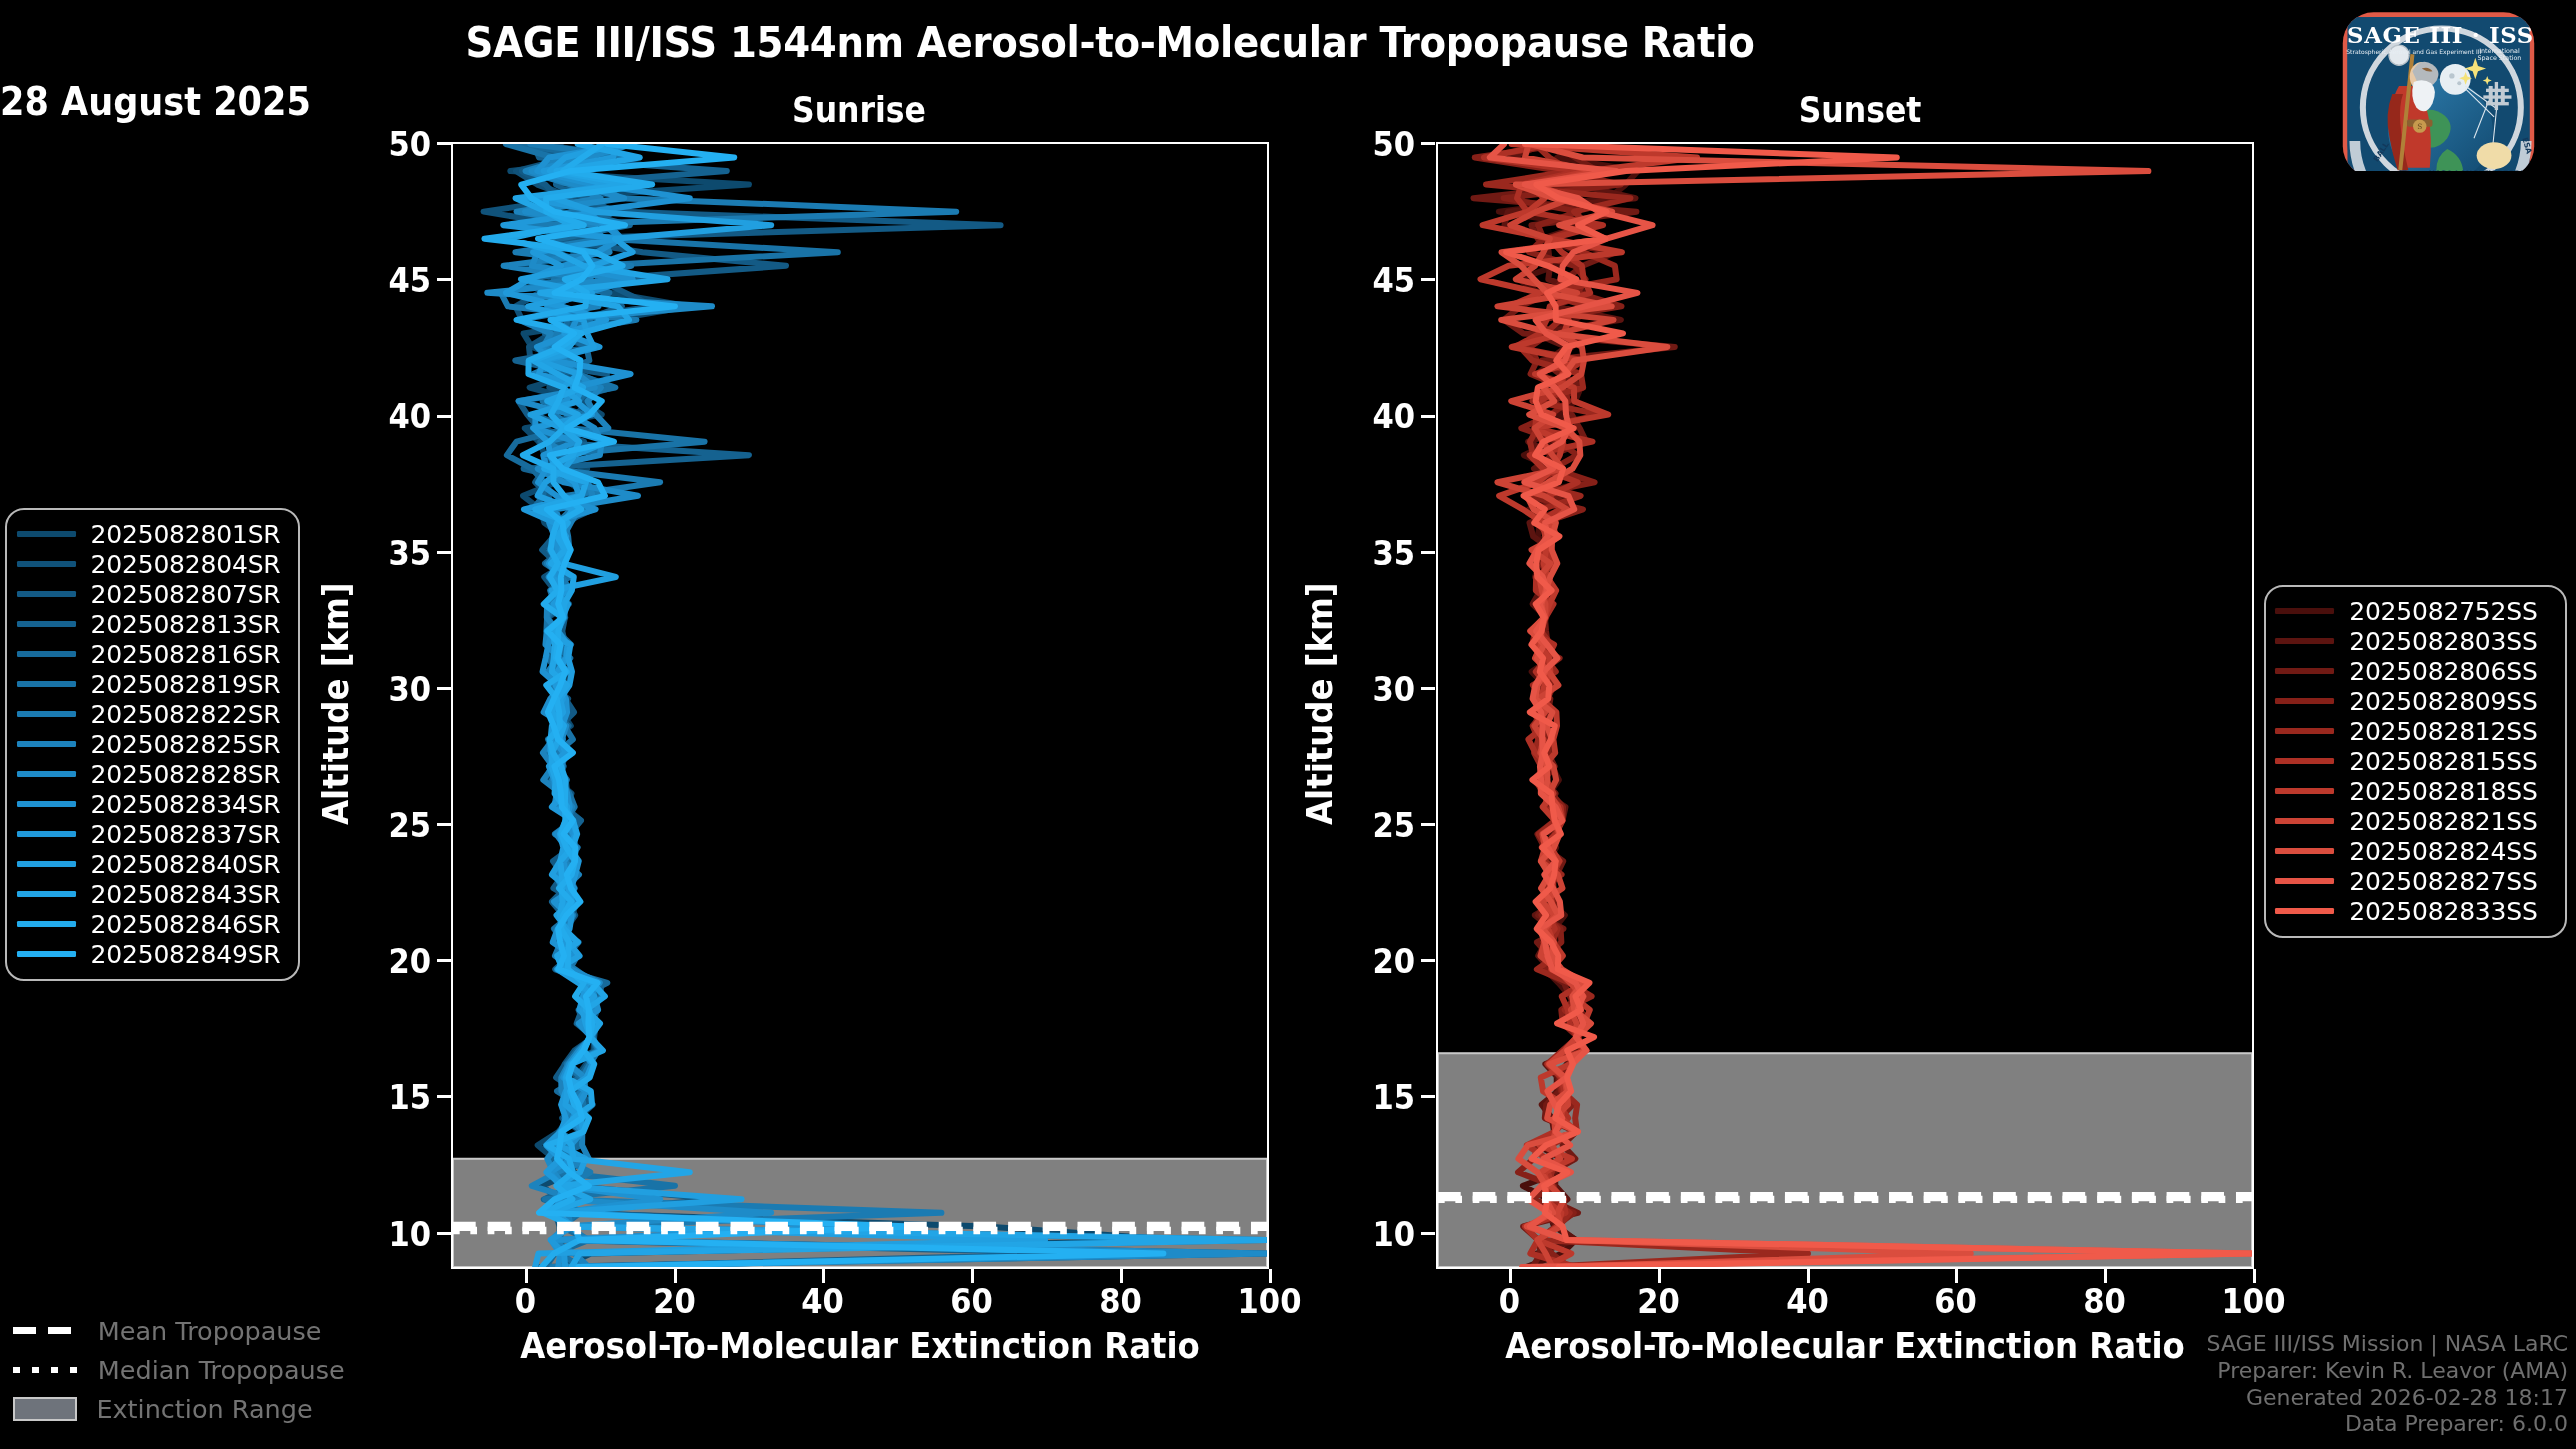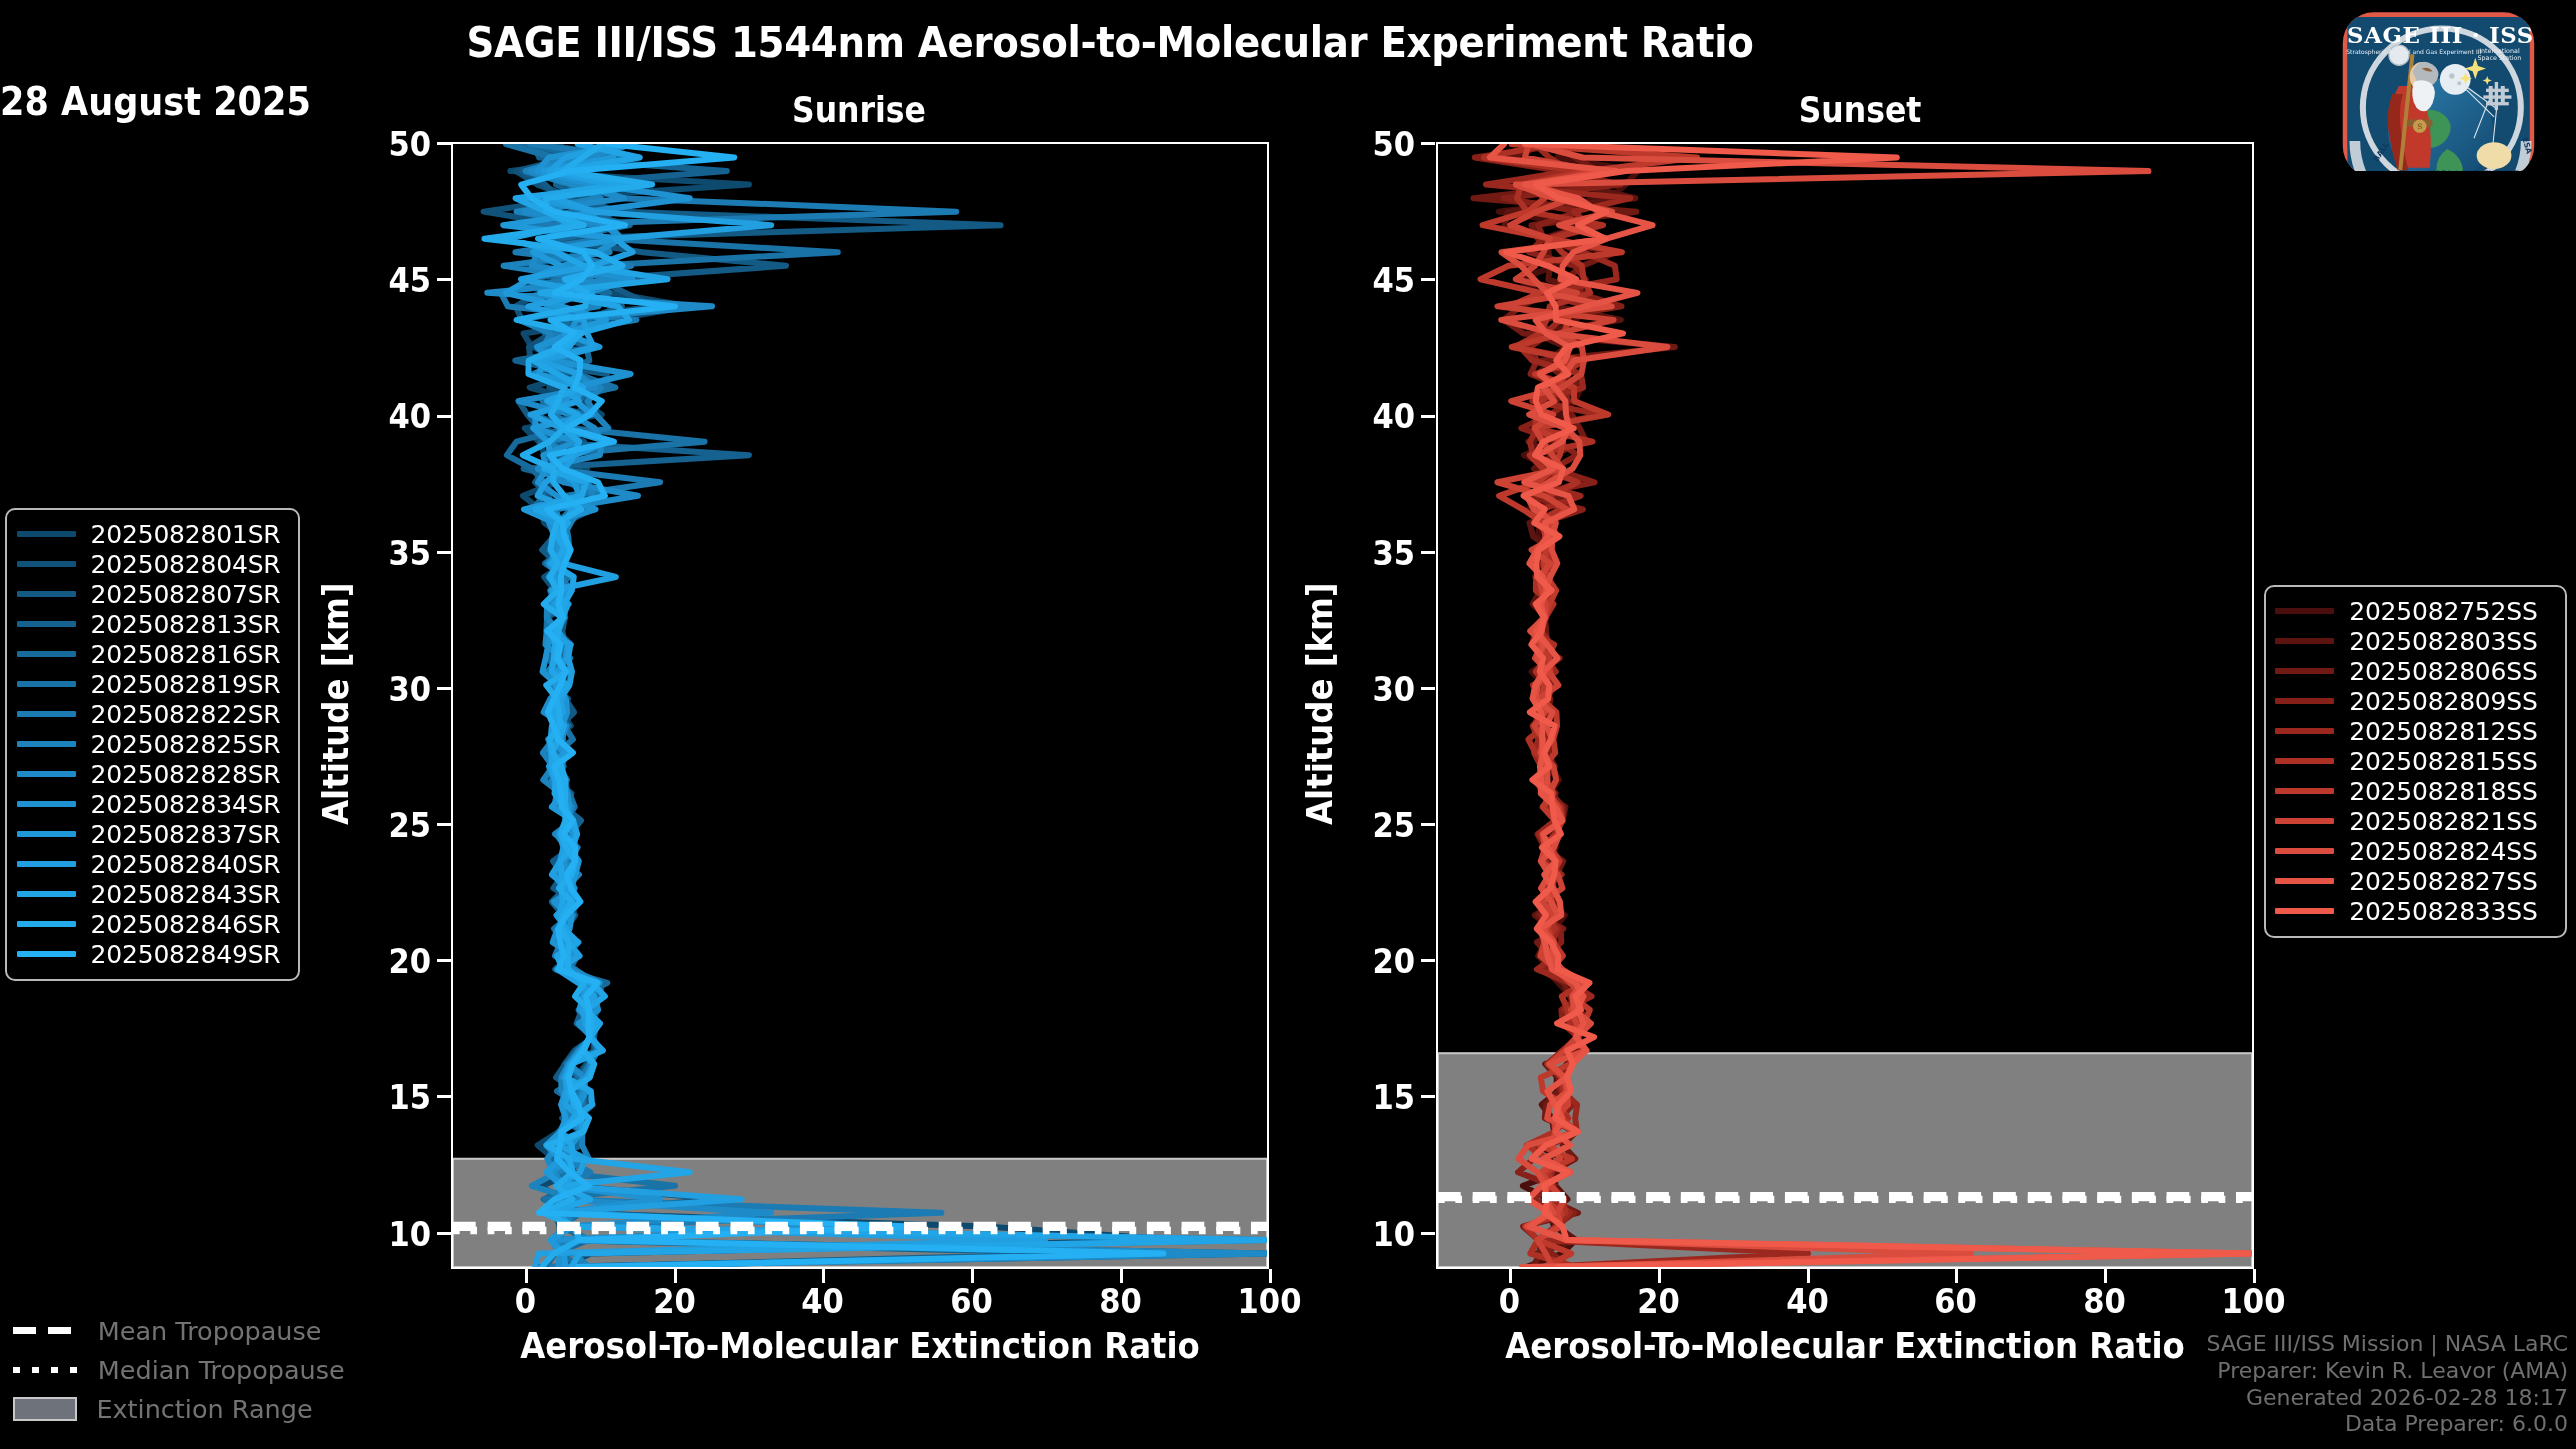--- a/index.html
+++ b/index.html
@@ -51,21 +51,21 @@
     position:absolute;
     font-family:"DejaVu Sans Condensed","Liberation Sans",sans-serif;
     font-weight:bold;font-size:36px;color:#fff;white-space:nowrap;
   }
   .ylabel{
     transform:rotate(-90deg);transform-origin:left top;
   }
 
   
   .legend-box{
-    position:absolute;border:2px solid #b9b9b9;border-radius:10px;
+    position:absolute;border:2px solid #b9b9b9;border-radius:19px;
     background:#000;box-sizing:border-box;padding:9.4px 12px 9.4px 9.4px;
   }
   .legend-row{display:flex;align-items:center;height:30px;}
   .legend-swatch{width:59px;height:6px;margin-right:14.8px;flex:none;border-radius:1.3px;}
   .legend-text{
     font-family:"DejaVu Sans","Liberation Sans",sans-serif;
     font-size:25px;color:#fff;letter-spacing:-0.2px;white-space:nowrap;
   }
   #legend-sunrise{left:5.4px;top:508px;width:295px;}
   #legend-sunset {left:2264px;top:585px;width:303px;}
@@ -97,21 +97,21 @@
     font-family:"DejaVu Sans","Liberation Sans",sans-serif;
     font-size:22px;line-height:1.22;color:#6f6f6f;
   }
 
   
   #logo{position:absolute;left:2328px;top:6.7px;width:221px;height:164px;}
 </style>
 </head>
 <body>
 
-<div class="abs" id="main-title">SAGE III/ISS 1544nm Aerosol-to-Molecular Experiment Ratio</div>
+<div class="abs" id="main-title">SAGE III/ISS 1544nm Aerosol-to-Molecular Tropopause Ratio</div>
 <div class="abs" id="sub-title">28 August 2025</div>
 <div class="abs panel-title" id="sunrise-title">Sunrise</div>
 <div class="abs panel-title" id="sunset-title">Sunset</div>
 
 <div id="logo">
   <svg viewBox="0 0 330 245" width="221" height="164">
     <defs>
       <clipPath id="patchClip">
           <rect x="22" y="8" width="286" height="246" rx="46" ry="46"></rect>
         </clipPath>

